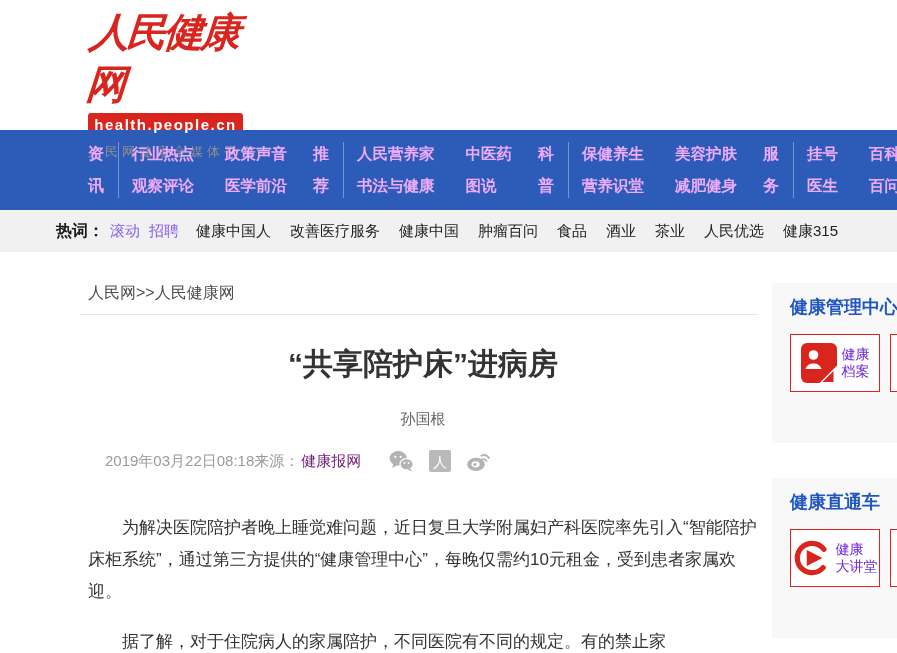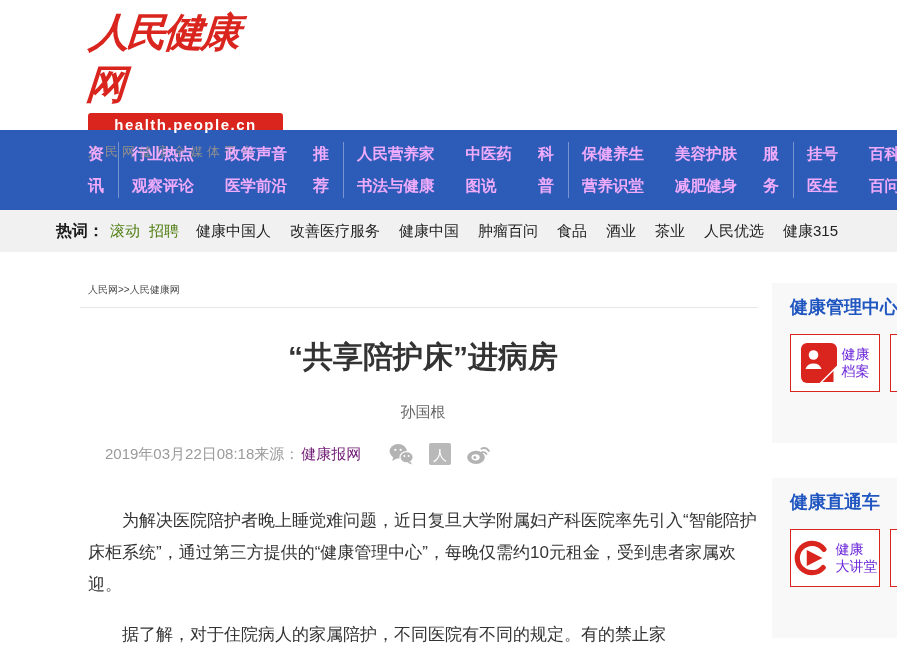--- a/index.html
+++ b/index.html
@@ -5,47 +5,47 @@
   * { margin:0; padding:0; box-sizing:border-box; }
   html,body { width:897px; height:653px; overflow:hidden; background:#fff;
               font-family:"Liberation Sans", sans-serif; }
   .page { position:relative; width:897px; height:653px; overflow:hidden; background:#fff; }
 
   
   .header { height:130px; padding:6px 0 0 88px; background:#fff; }
   .logo-script { font-family:"DejaVu Serif", serif; font-style:italic; font-weight:bold;
                  font-size:40px; letter-spacing:-3px; color:#d9251d; line-height:52px;
                  transform:skewX(-4deg); transform-origin:left; width:180px; }
-  .logo-domain { width:195px; height:23px; margin-top:3px; background:#d9251d; color:#fff;
+  .logo-domain { width:155px; height:23px; margin-top:3px; background:#d9251d; color:#fff;
                  border-radius:3px; font-size:15px; font-weight:bold; letter-spacing:1.5px;
                  display:flex; align-items:center; justify-content:center; }
   .logo-tagline { margin-top:7px; font-size:13px; color:#8f8f8f; letter-spacing:4px; }
 
   
   .nav { height:80px; background:#2d5cb8; display:flex; align-items:center;
          padding-left:88px; color:#f0abfc; }
   .nav-group { display:flex; align-items:center; margin-right:26px; }
   .nav-group-label { width:17px; font-size:16px; font-weight:bold; line-height:32px;
                      word-break:break-all; }
   .nav-sep { width:1px; height:56px; background:rgba(255,255,255,.35); margin:0 13px; }
   .nav-col { display:flex; flex-direction:column; margin-right:31px; }
   .nav-col:last-child { margin-right:0; }
   .nav-link { font-size:15.5px; font-weight:bold; line-height:32px; white-space:nowrap;
               cursor:pointer; }
 
   
   .hotbar { height:42px; background:#f1f1f1; display:flex; align-items:center;
             padding-left:56px; font-size:15px; color:#222; }
   .hotbar-label { font-size:16px; font-weight:bold; color:#1a1a1a; margin-right:6px; }
-  .hot-red { color:#4d7c0f; margin-right:9px; cursor:pointer; }
+  .hot-red { color:#8b5cf6; margin-right:9px; cursor:pointer; }
   .hot-link { margin-right:19px; cursor:pointer; white-space:nowrap; }
 
   
   .article { margin-left:88px; width:670px; }
-  .breadcrumb { padding-top:31px; font-size:10px; color:#4d4d4d; }
+  .breadcrumb { padding-top:31px; font-size:16px; color:#4d4d4d; }
   .bc-divider { border-bottom:1px solid #e7e7e7; margin-top:10px; margin-left:-8px; width:678px; }
   .art-title { margin-top:31px; text-align:center; font-size:30px; font-weight:bold;
                color:#333; line-height:36px; }
   .art-author { margin-top:28px; text-align:center; font-size:15px; color:#666; }
   .meta-row { margin-top:21px; margin-left:17px; display:flex; align-items:center;
               font-size:15px; color:#9a9a9a; }
   .meta-source-name { color:#701a75; margin-left:2px; cursor:pointer; }
   .share-icons { display:flex; align-items:center; gap:15px; margin-left:28px; }
   .share-icons svg { display:block; cursor:pointer; }
   .art-p { font-size:17px; line-height:32px; color:#333; text-indent:2em; }

